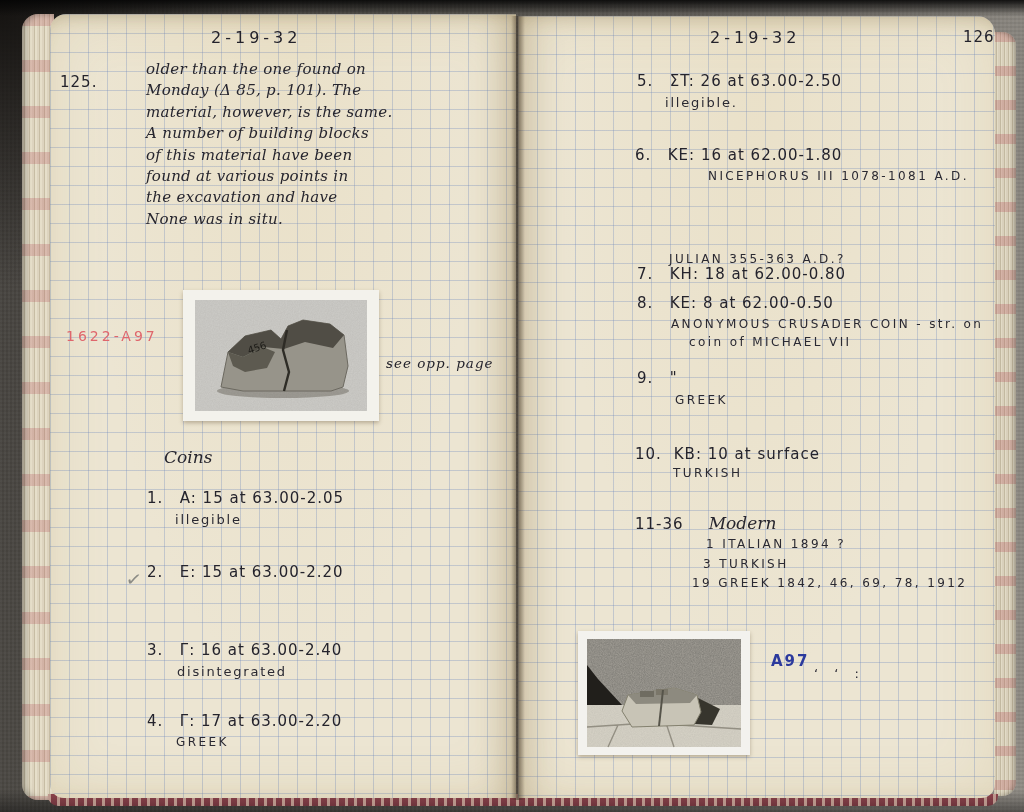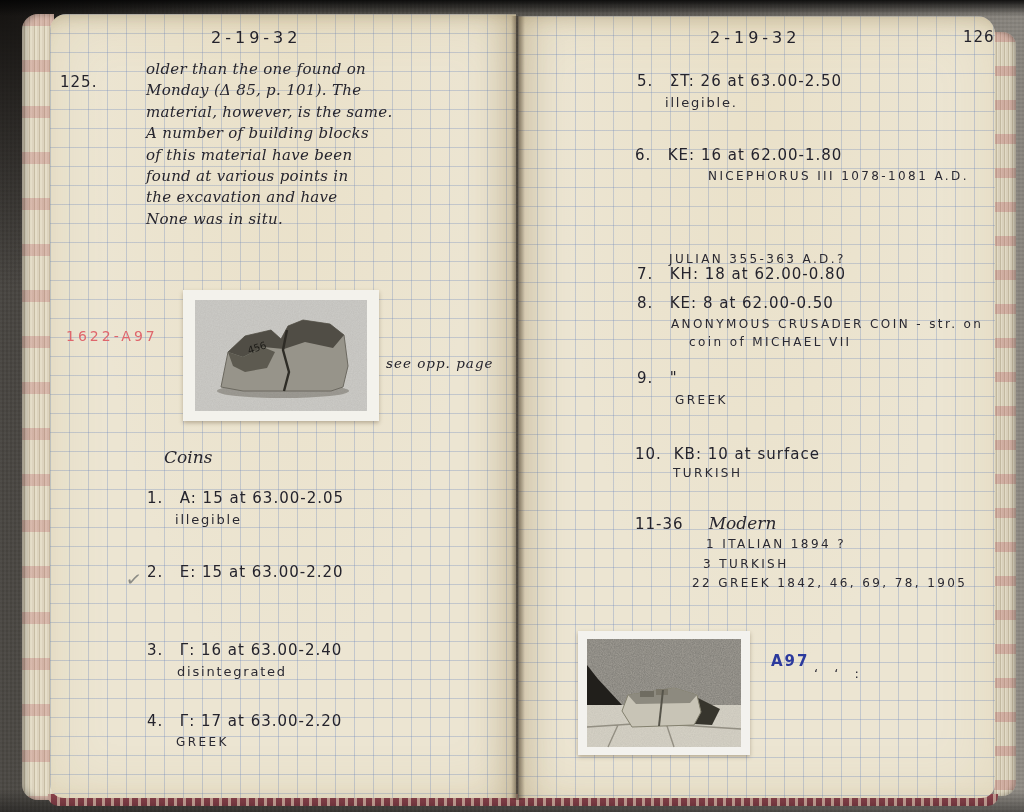--- a/index.html
+++ b/index.html
@@ -186,21 +186,21 @@
         <span>KB: 10 at surface</span>
       </div>
       <div class="abs capnote" style="left:155px;top:450px;">TURKISH</div>
 
       <div class="abs" style="left:117px;top:497px;">
         <span class="coinline">11-36</span>
         <span class="hw" style="font-size:17px;margin-left:20px;">Modern</span>
       </div>
       <div class="abs capnote" style="left:188px;top:521px;">1 ITALIAN 1894 ?</div>
       <div class="abs capnote" style="left:185px;top:541px;">3 TURKISH</div>
-      <div class="abs capnote" style="left:174px;top:560px;">22 GREEK 1842, 46, 69, 78, 1905</div>
+      <div class="abs capnote" style="left:174px;top:560px;">19 GREEK 1842, 46, 69, 78, 1912</div>
 
       <div class="photo" style="left:60px;top:615px;">
         <svg width="172" height="124" viewBox="0 0 172 124">
           <defs>
             <filter id="g2" x="0" y="0" width="100%" height="100%">
               <feTurbulence type="fractalNoise" baseFrequency="0.9" numOctaves="3" result="n"></feTurbulence>
               <feColorMatrix in="n" type="matrix" values="0 0 0 0 .1  0 0 0 0 .1  0 0 0 0 .09  0 0 0 .95 0"></feColorMatrix>
             </filter>
           </defs>
           <rect width="172" height="124" fill="#f3f2ee"></rect>

